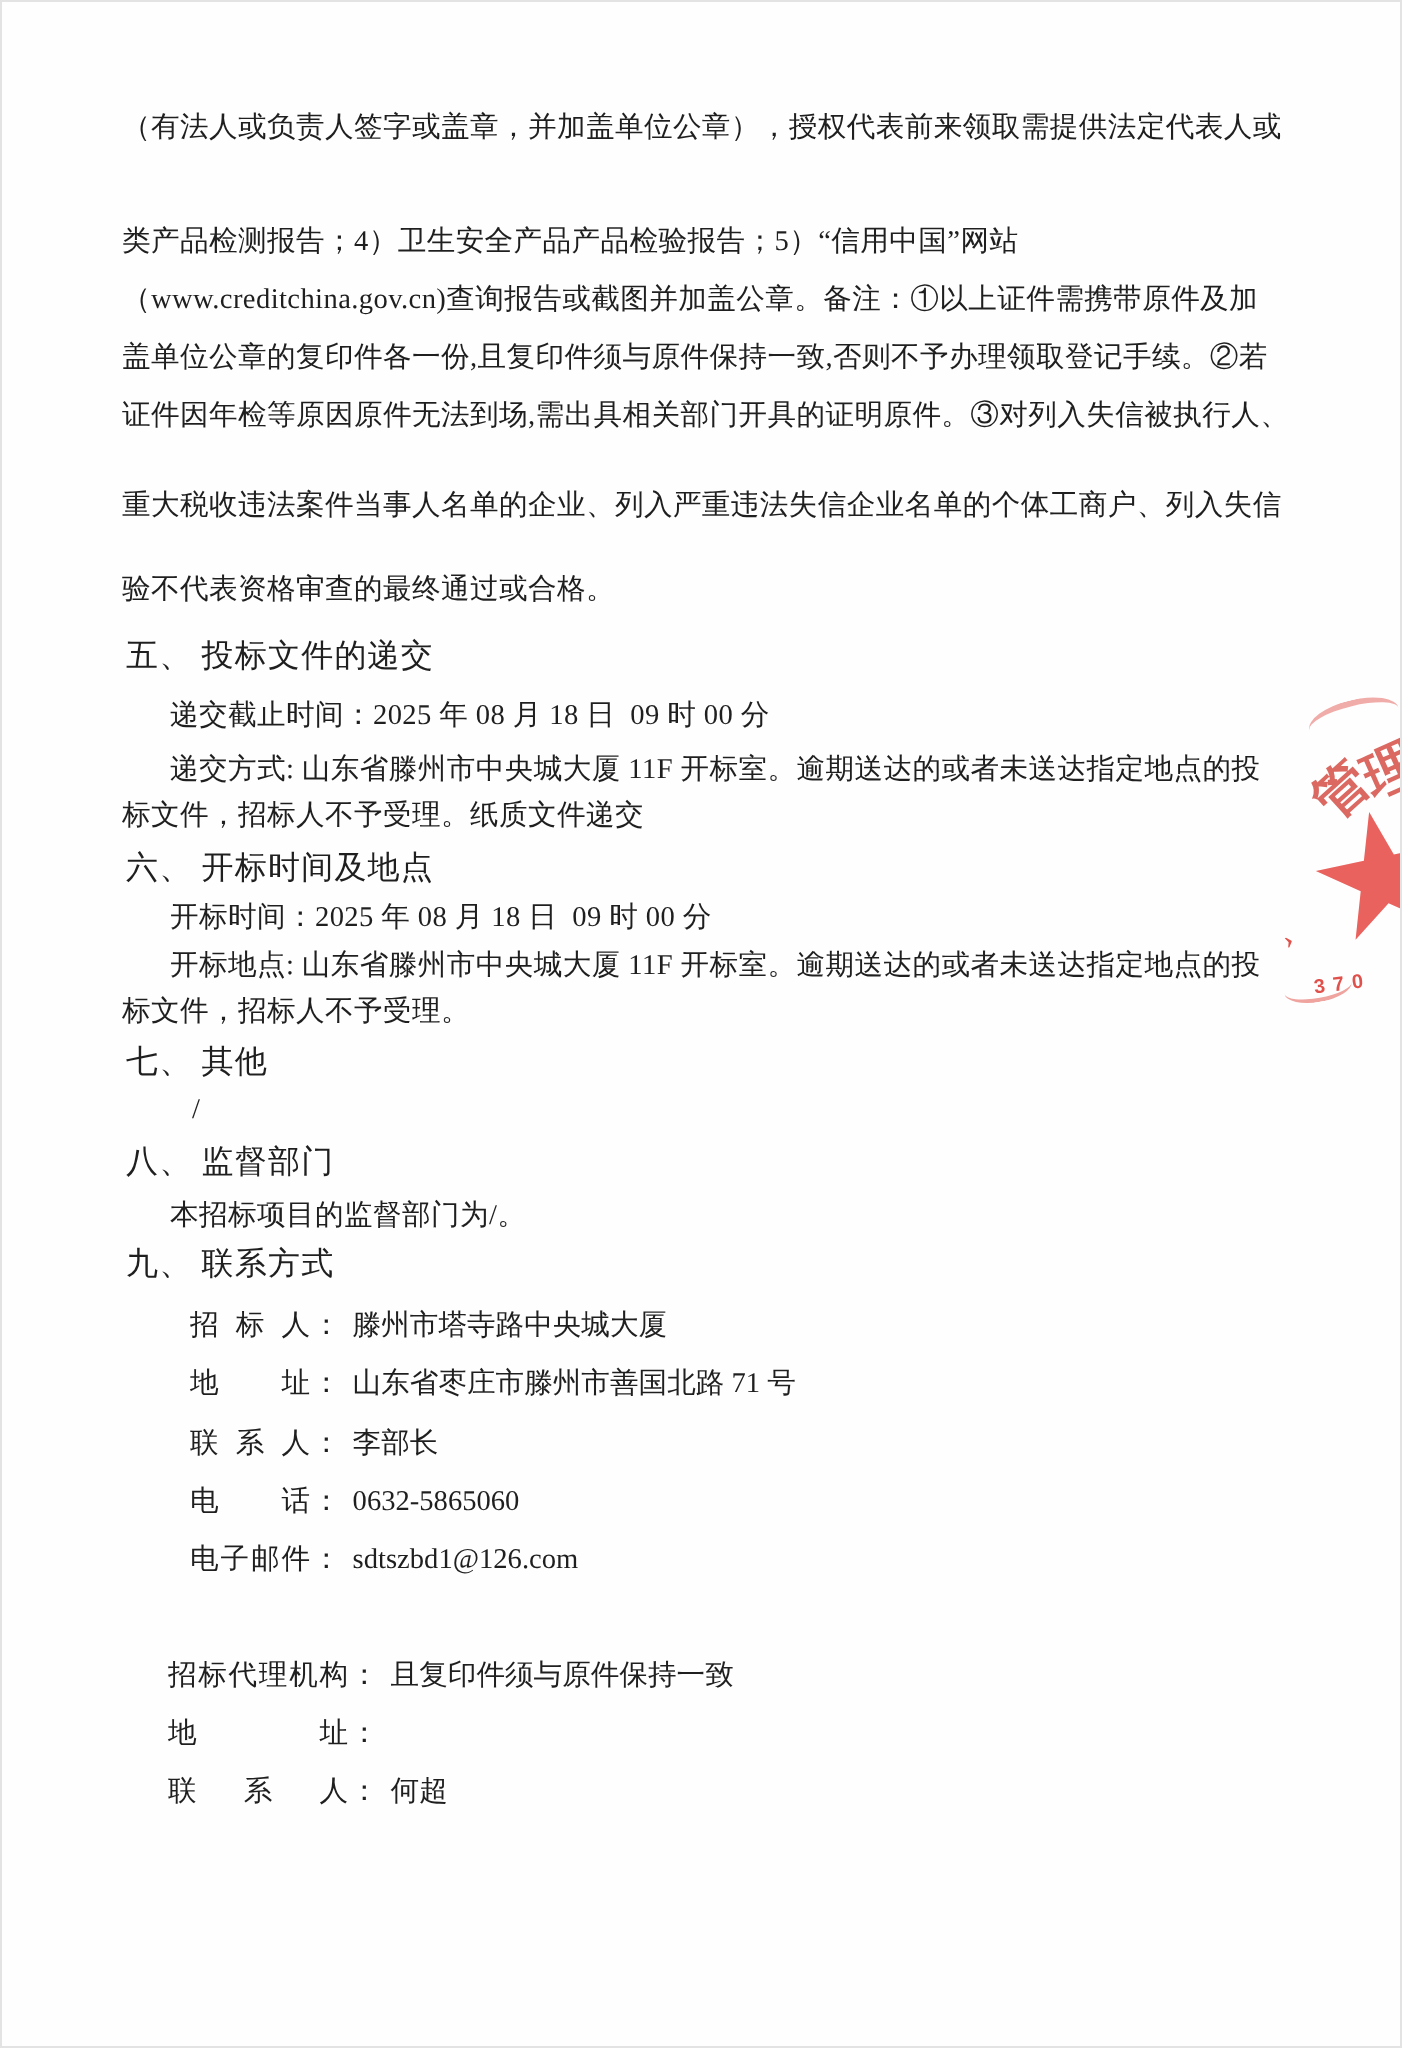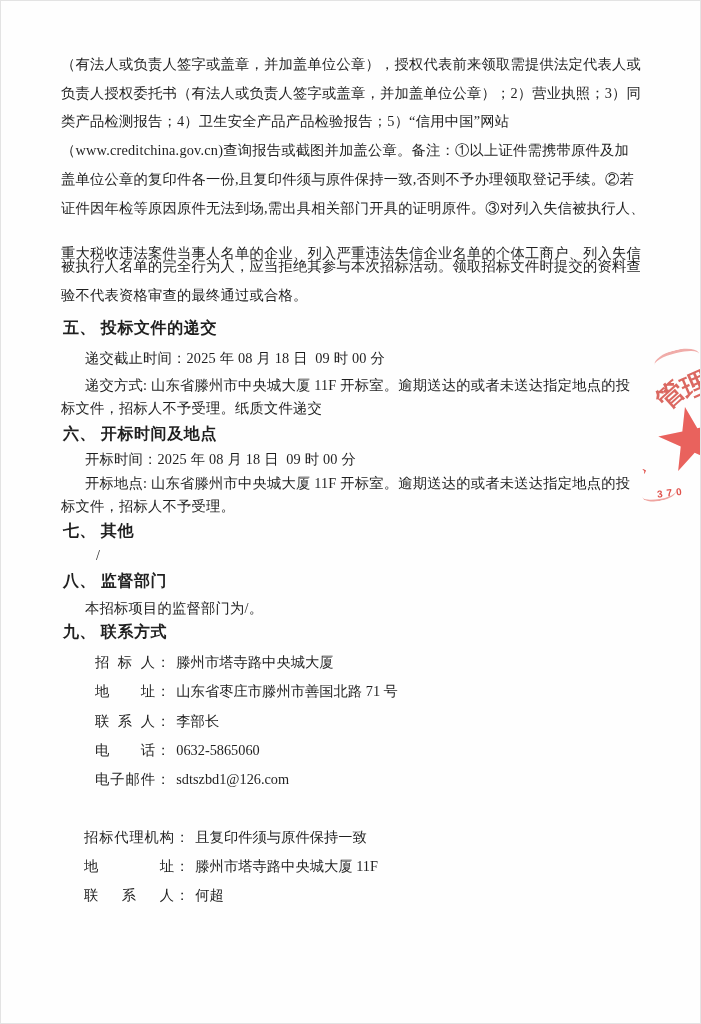--- a/index.html
+++ b/index.html
@@ -7,21 +7,21 @@
     position:relative;
     width:701px;height:1024px;
     background:#fefefe;
     overflow:hidden;
     border:1px solid #e3e3e3;
     box-sizing:border-box;
     font-family:"Liberation Serif","DejaVu Serif",serif;
     color:#1f1f1f;
   }
   .t{position:absolute;font-size:14.3px;line-height:17px;white-space:pre;letter-spacing:0.2px;}
-  .h{position:absolute;font-size:16px;font-weight:bold;white-space:pre;letter-spacing:0.6px;}
+  .h{position:absolute;font-size:16px;font-weight:normal;white-space:pre;letter-spacing:0.6px;}
   .row{position:absolute;display:flex;align-items:baseline;font-size:14.3px;white-space:pre;}
   .lbl{display:inline-block;text-align:justify;text-align-last:justify;}
   .w1{width:60px;margin-left:11px;}
   .w2{width:90px;}
   .colon{margin-left:1px;}
   .val{margin-left:6px;}
   
   .stamp-char{
     position:absolute;font-size:27px;font-weight:bold;
     color:#d4483f;opacity:.82;font-family:"Liberation Serif",serif;
@@ -53,27 +53,25 @@
     font-size:13px;color:#e0514b;transform:rotate(-20deg);
     font-weight:bold;
   }
 </style>
 </head>
 <body>
 
 <div id="page">
 
   <div class="t" style="left:60px;top:55px">（有法人或负责人签字或盖章，并加盖单位公章），授权代表前来领取需提供法定代表人或</div>
-  <div class="t" style="left:60px;top:84px">负责人授权委托书（有法人或负责人签字或盖章，并加盖单位公章）；2）营业执照；3）同</div>
   <div class="t" style="left:60px;top:112px">类产品检测报告；4）卫生安全产品产品检验报告；5）“信用中国”网站</div>
   <div class="t" style="left:60px;top:170px">盖单位公章的复印件各一份,且复印件须与原件保持一致,否则不予办理领取登记手续。②若</div>
   <div class="t" style="left:60px;top:141px">（www.creditchina.gov.cn)查询报告或截图并加盖公章。备注：①以上证件需携带原件及加</div>
   <div class="t" style="left:60px;top:199px">证件因年检等原因原件无法到场,需出具相关部门开具的证明原件。③对列入失信被执行人、</div>
   <div class="t" style="left:60px;top:244px">重大税收违法案件当事人名单的企业、列入严重违法失信企业名单的个体工商户、列入失信</div>
-  <div class="t" style="left:60px;top:257px">被执行人名单的完全行为人，应当拒绝其参与本次招标活动。领取招标文件时提交的资料查</div>
   <div class="t" style="left:60px;top:286px">验不代表资格审查的最终通过或合格。</div>
 
   <div class="h" style="left:62px;top:317px">五、 投标文件的递交</div>
   <div class="t" style="left:84px;top:349px">递交截止时间：2025 年 08 月 18 日  09 时 00 分</div>
   <div class="t" style="left:84px;top:376px">递交方式: 山东省滕州市中央城大厦 11F 开标室。逾期送达的或者未送达指定地点的投</div>
   <div class="t" style="left:60px;top:399px">标文件，招标人不予受理。纸质文件递交</div>
 
   <div class="h" style="left:62px;top:423px">六、 开标时间及地点</div>
   <div class="t" style="left:84px;top:450px">开标时间：2025 年 08 月 18 日  09 时 00 分</div>
   <div class="t" style="left:84px;top:474px">开标地点: 山东省滕州市中央城大厦 11F 开标室。逾期送达的或者未送达指定地点的投</div>
@@ -100,21 +98,21 @@
     <span class="lbl w1">电话</span><span class="colon">：</span><span class="val">0632-5865060</span>
   </div>
   <div class="row" style="left:83px;top:769px">
     <span class="lbl w1">电子邮件</span><span class="colon">：</span><span class="val">sdtszbd1@126.com</span>
   </div>
 
   <div class="row" style="left:83px;top:827px">
     <span class="lbl w2">招标代理机构</span><span class="colon">：</span><span class="val">且复印件须与原件保持一致</span>
   </div>
   <div class="row" style="left:83px;top:856px">
-    <span class="lbl w2">地址</span><span class="colon">：</span><span class="val">滕州市塔寺路中央城大厦 11F</span>
+    <span class="lbl w2">地址</span><span class="colon">：</span>
   </div>
   <div class="row" style="left:83px;top:885px">
     <span class="lbl w2">联系人</span><span class="colon">：</span><span class="val">何超</span>
   </div>
 
   <div class="stamp-arc-top"></div>
   <div class="stamp-char" style="left:656px;top:376px;transform:rotate(-42deg)">管</div>
   <div class="stamp-char" style="left:681px;top:366px;transform:rotate(-24deg)">理</div>
   <div class="stamp-star">★</div>
   <div class="stamp-tick">›</div>

